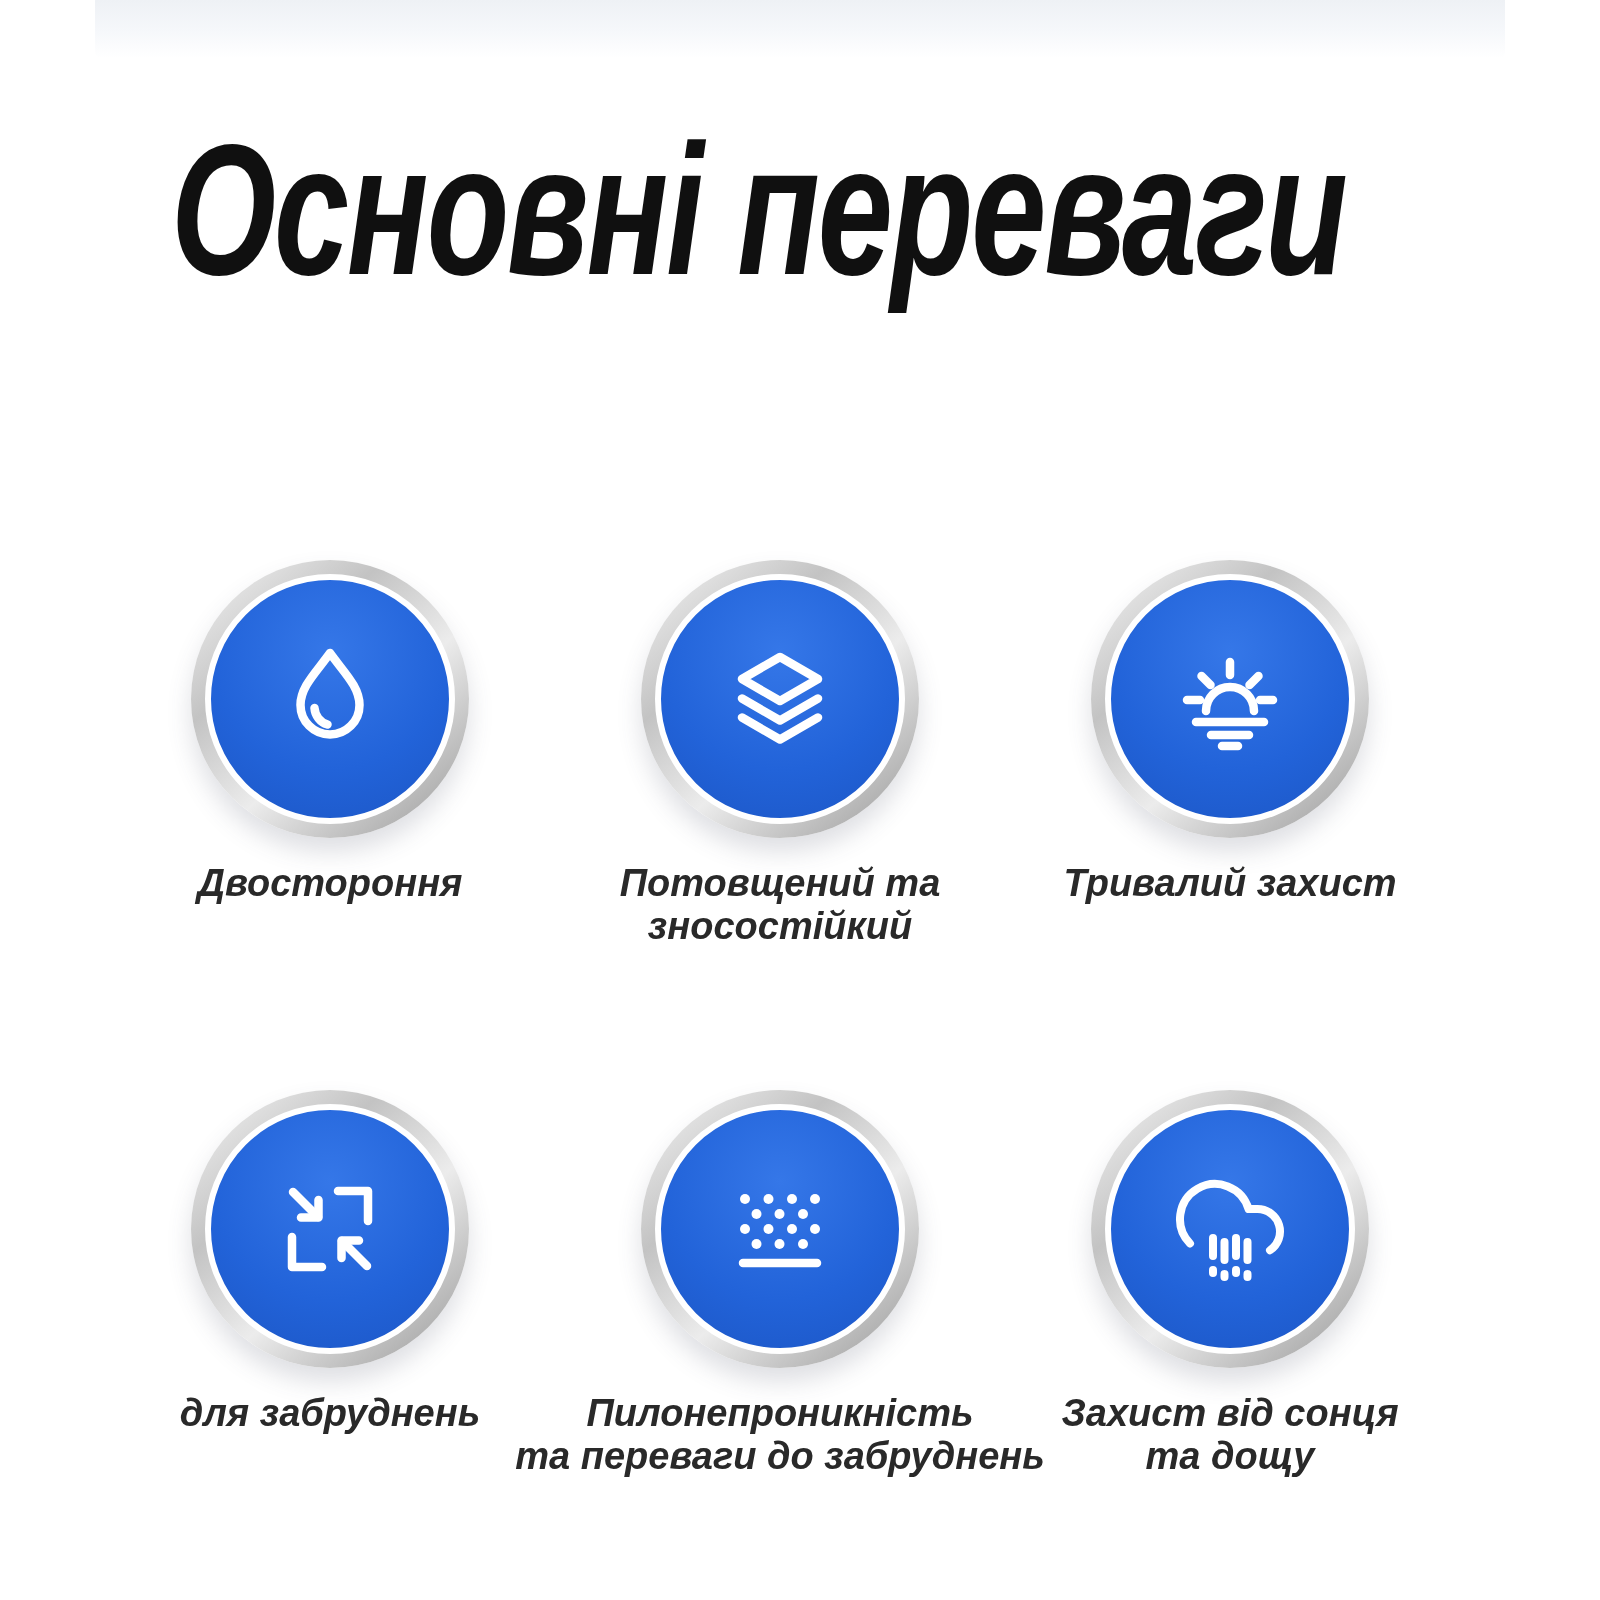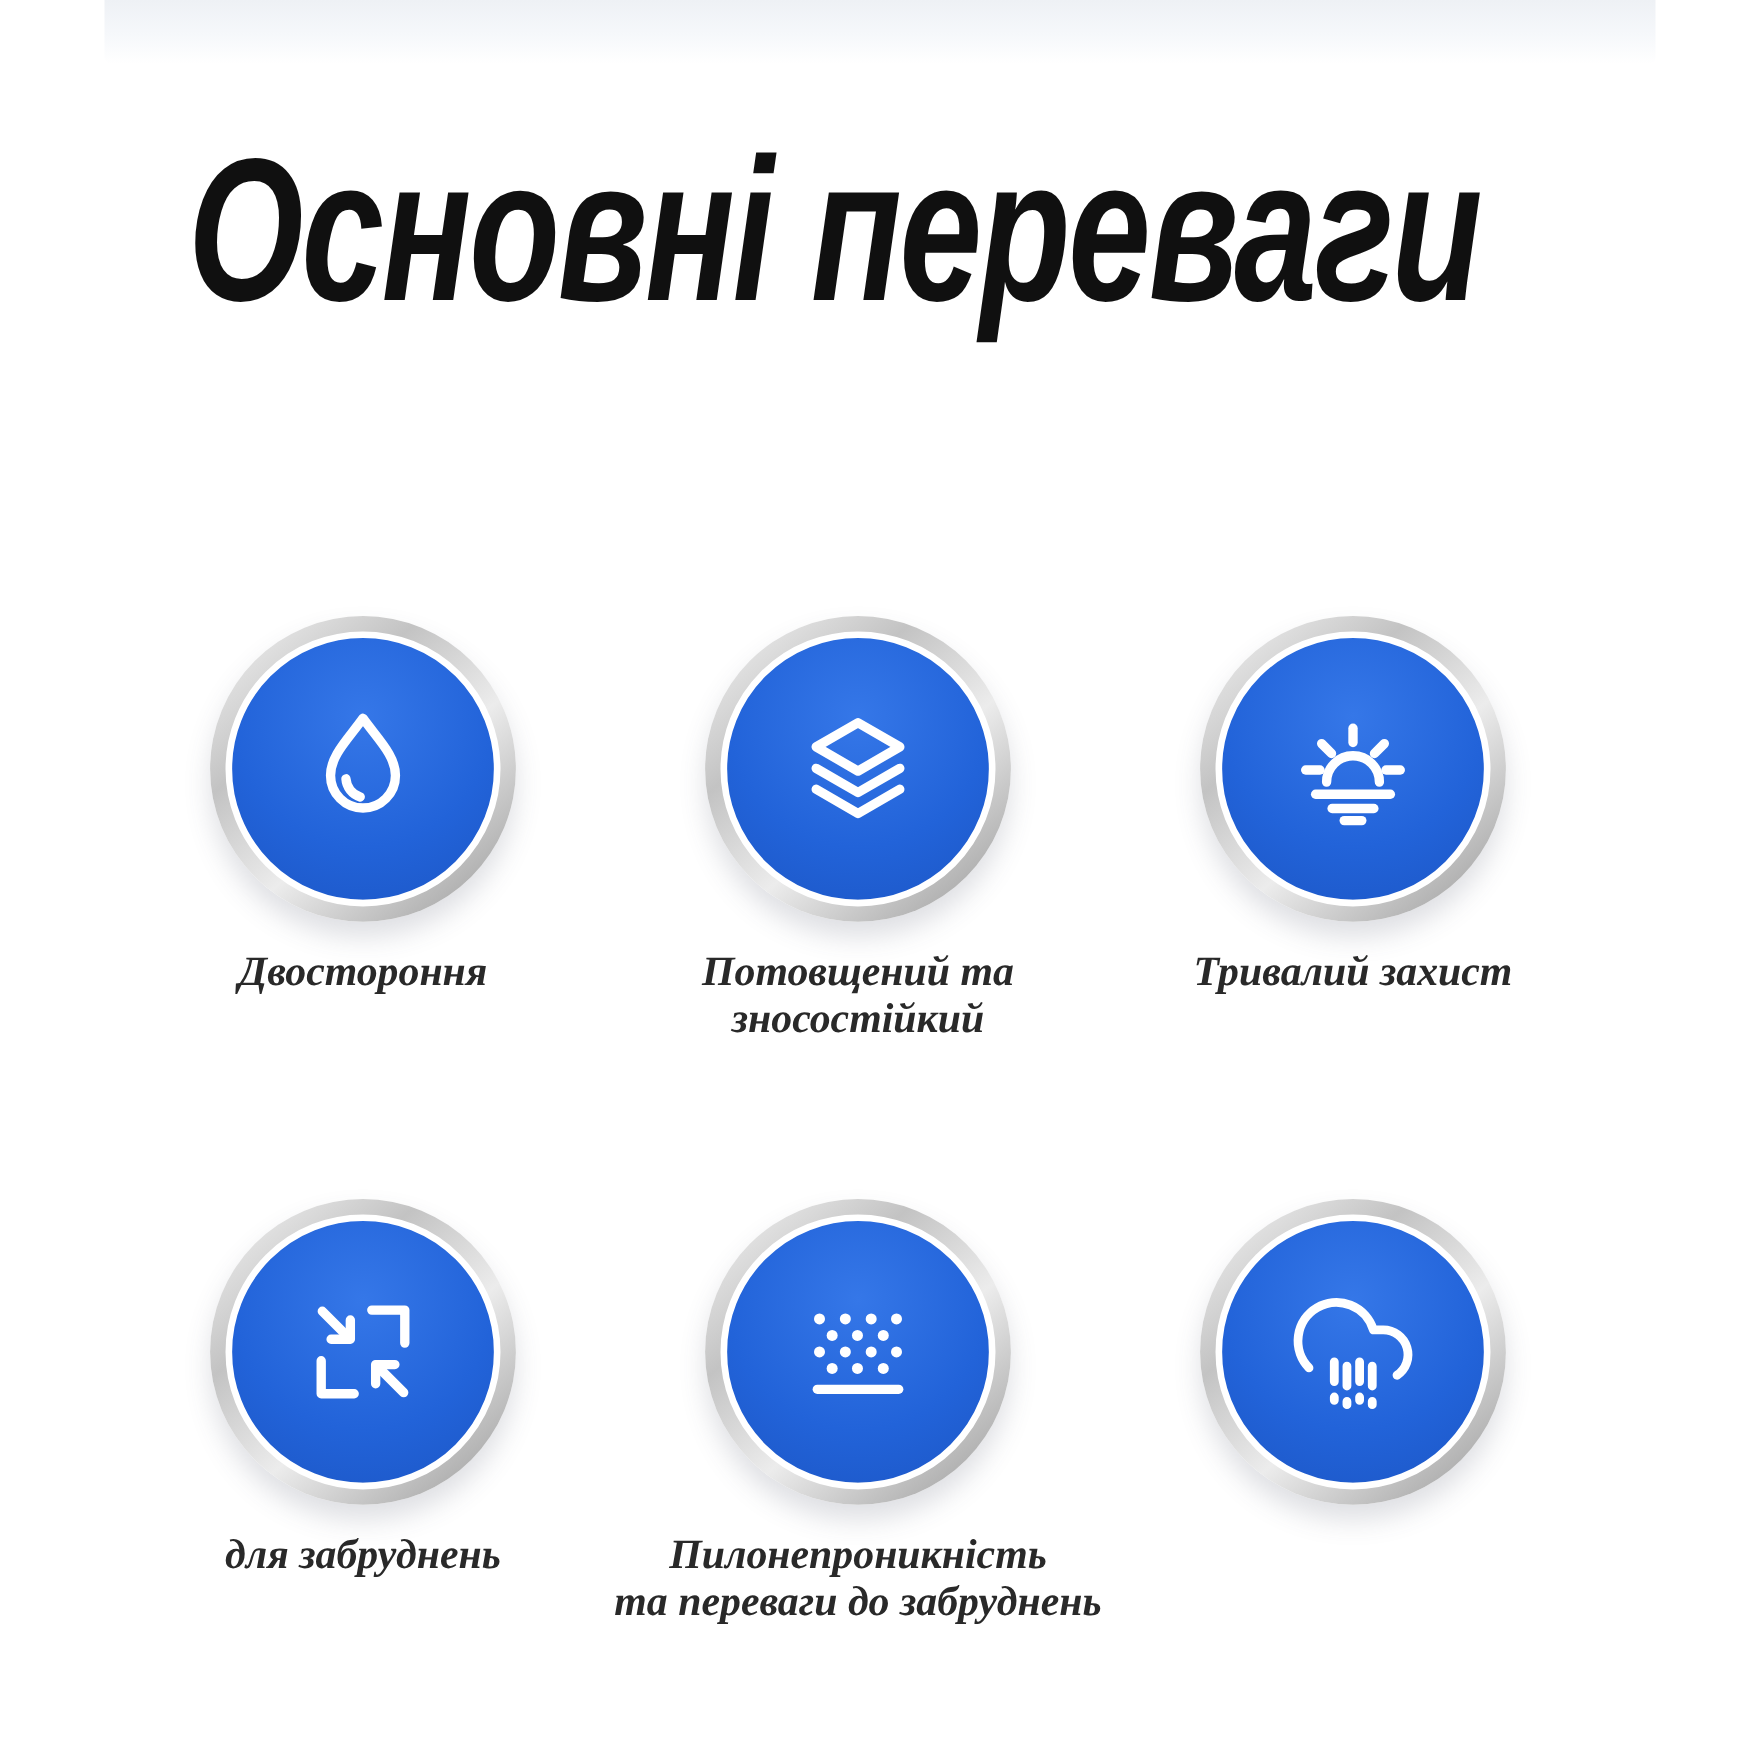--- a/index.html
+++ b/index.html
@@ -30,21 +30,20 @@
   .features-grid {
     display:grid;
     grid-template-columns:repeat(3, 450px);
     row-gap:142px;
     margin:257px 0 0 105px;
   }
   .feature {
     display:flex;
     flex-direction:column;
     align-items:center;
-    font-family:Liberation Serif, serif;
   }
   .badge {
     width:278px; height:278px; border-radius:50%;
     background:linear-gradient(140deg,#f0f0f0 4%,#c3c3c3 32%,#ececec 58%,#9d9d9d 96%);
     display:flex; align-items:center; justify-content:center;
     box-shadow:0 14px 24px rgba(70,80,100,0.18);
   }
   .badge-inner {
     width:250px; height:250px; border-radius:50%;
     border:6px solid #ffffff;
@@ -186,15 +185,19 @@
           <svg viewBox="0 0 24 24" fill="none" stroke="#ffffff" stroke-width="1.6" stroke-linecap="round" stroke-linejoin="round">
             <path d="M4 14.899A7 7 0 1 1 15.71 8h1.79a4.5 4.5 0 0 1 2.5 8.242"></path>
             <line x1="8.6" y1="13.8" x2="8.6" y2="20.8" stroke-dasharray="3.6 2.8"></line>
             <line x1="10.9" y1="14.6" x2="10.9" y2="21.6" stroke-dasharray="3.6 2.8"></line>
             <line x1="13.2" y1="13.8" x2="13.2" y2="20.8" stroke-dasharray="3.6 2.8"></line>
             <line x1="15.5" y1="14.6" x2="15.5" y2="21.6" stroke-dasharray="3.6 2.8"></line>
           </svg>
         </span>
       </div>
     </div>
+    <figcaption class="label">
+      <span class="line">Захист від сонця</span>
+      <span class="line">та дощу</span>
+    </figcaption>
   </figure>
 
 </div>
 
 </body></html>

